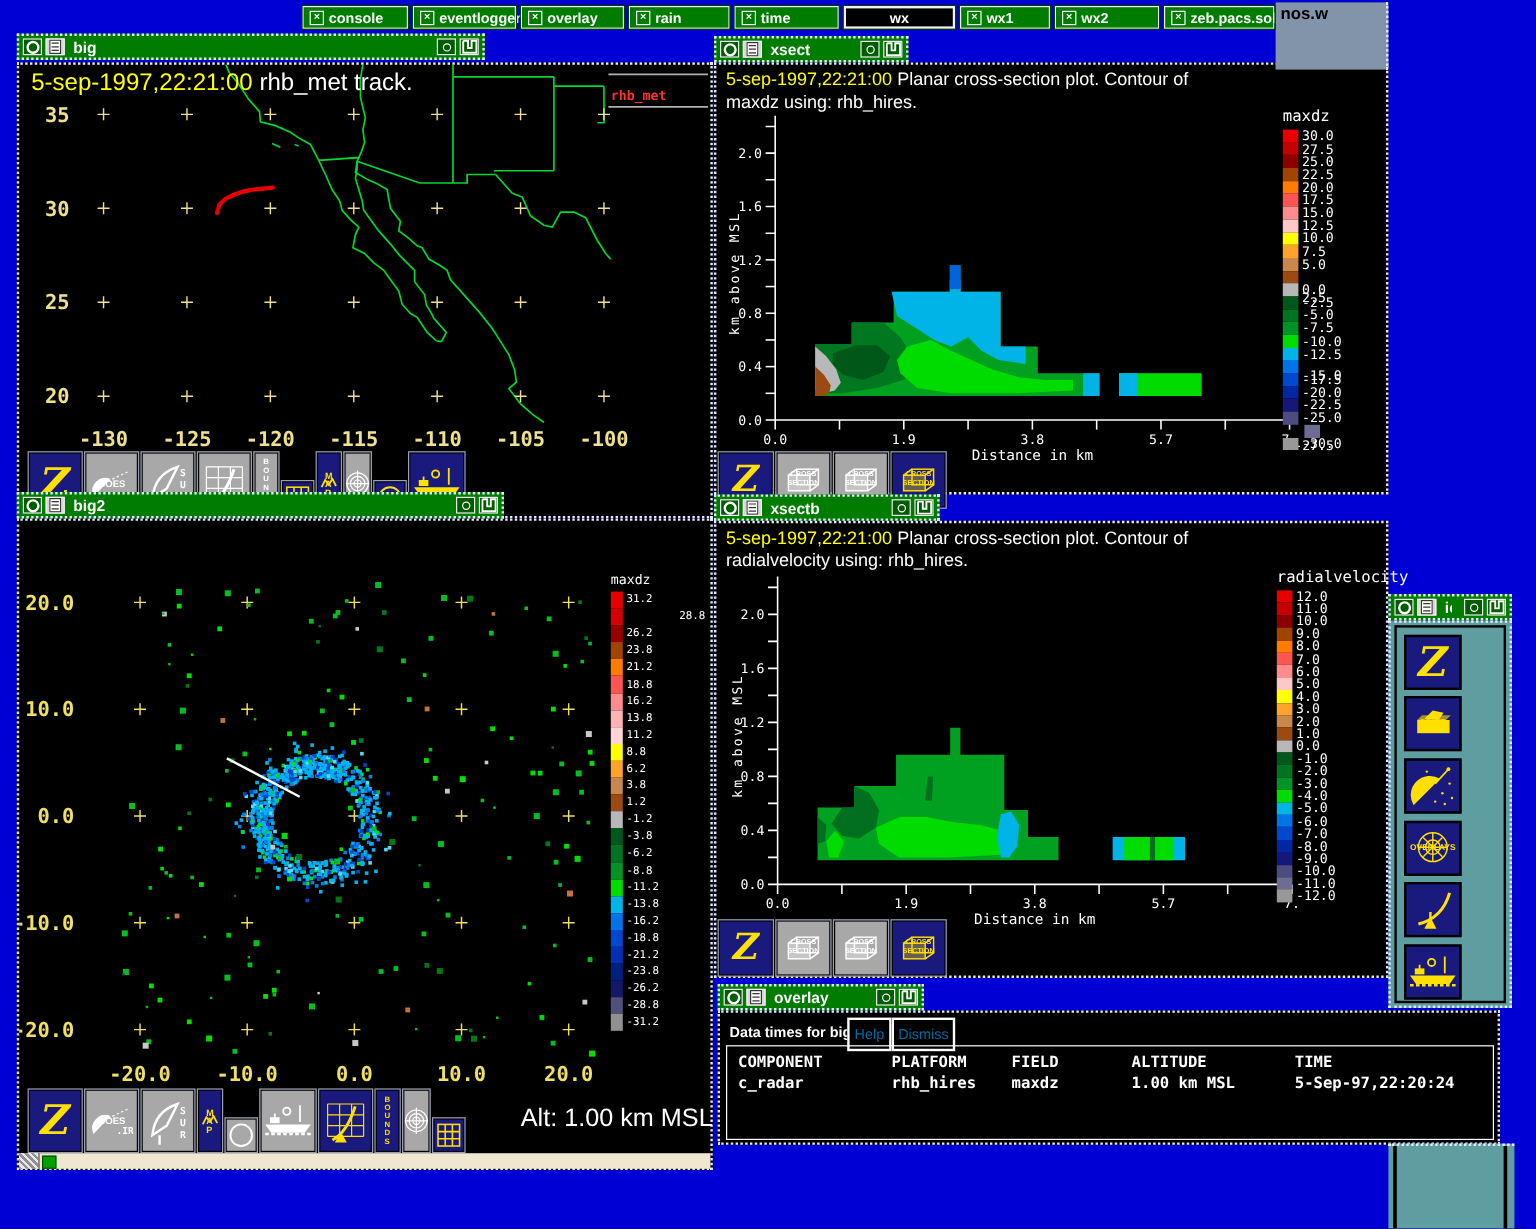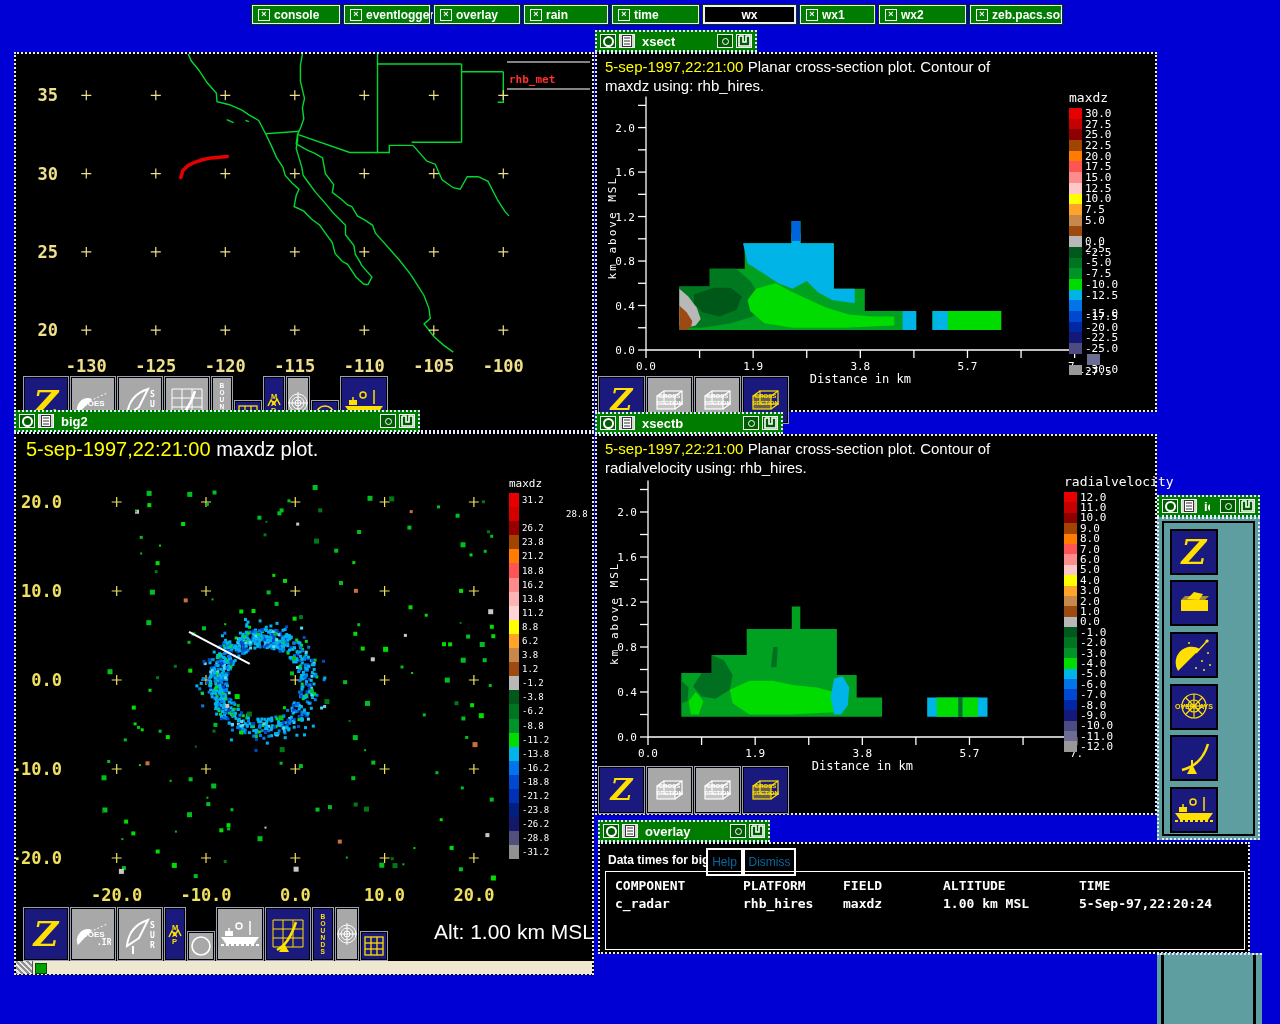--- a/index.html
+++ b/index.html
@@ -61,20 +61,24 @@
   .teal2 .bar{position:absolute;top:0;bottom:0;width:3px;background:#000}
   svg{position:absolute;z-index:3}
   svg text{font-family:"DejaVu Sans Mono",monospace}
 </style>
 </head>
 <body>
 
 <div id="screen">
 
   <div class="window" id="win-big" style="left:14px;top:52px;width:580px;height:380px">
+    <div class="hdr hdr-lg">
+      <span class="ts">5-sep-1997,22:21:00</span>
+      <span class="ht">rhb_met track.</span>
+    </div>
     <svg id="map-svg" style="left:0;top:0" width="576" height="376">
         <polyline points="170.4,-4.1 175.2,6.8 182.9,16.2 191.2,28.8 200.3,39.0 201.0,47.6 213.5,50.7 226.0,56.2 232.9,60.9 242.7,66.4 249.6,79.7" fill="none" stroke="#00d830" stroke-width="1.4"></polyline>
         <polyline points="249.6,79.7 283.0,77.3 281.6,80.4 333.7,98.5 373.3,98.5 373.3,91.4 397.0,91.4" fill="none" stroke="#00d830" stroke-width="1.4"></polyline>
         <polyline points="397.0,91.4 410.9,107.1 419.2,110.2 426.1,125.9 437.3,133.7 444.2,135.3 451.2,122.7 462.3,122.7 472.0,127.4 481.7,146.2 488.7,157.2 492.9,161.9" fill="none" stroke="#00d830" stroke-width="1.4"></polyline>
         <polyline points="287.1,-4.1 284.4,11.5 284.4,27.2 288.5,44.4 286.4,53.8 287.8,64.8 285.1,72.6 283.0,77.3" fill="none" stroke="#00d830" stroke-width="1.4"></polyline>
         <polyline points="361.5,-4.1 361.5,98.5" fill="none" stroke="#00d830" stroke-width="1.4"></polyline>
         <polyline points="361.5,10.0 445.6,10.0" fill="none" stroke="#00d830" stroke-width="1.4"></polyline>
         <polyline points="445.6,10.0 445.6,88.3" fill="none" stroke="#00d830" stroke-width="1.4"></polyline>
         <polyline points="395.6,88.3 445.6,88.3" fill="none" stroke="#00d830" stroke-width="1.4"></polyline>
         <polyline points="445.6,17.8 487.3,17.8" fill="none" stroke="#00d830" stroke-width="1.4"></polyline>
@@ -205,20 +209,43 @@
             <circle cx="20" cy="7" r="3" fill="none" stroke="#ffe000" stroke-width="1.5"></circle>
             <line x1="31" y1="2" x2="31" y2="16" stroke="#ffe000" stroke-width="1.5"></line>
             <line x1="10" y1="9" x2="10" y2="16" stroke="#ffe000" stroke-width="1.5"></line>
             <rect x="6" y="12" width="8" height="5" fill="#ffe000"></rect>
             <path d="M2 18 h38 l-5 7 H7 Z" fill="#ffe000"></path>
             <path d="M2 26 h38" stroke="#ffe000" stroke-width="2" stroke-dasharray="3 2"></path>
           </svg>
         </div>
       </div>
   </div>
+  <div class="titlebar" id="tb-big" style="left:14px;top:28px;width:390px">
+      <div class="tbb">
+        <div class="ring"></div>
+      </div>
+      <div class="tbb pg">
+        <svg width="10" height="12">
+          <rect x="0.5" y="0.5" width="9" height="11" fill="#fff" stroke="#333"></rect>
+          <line x1="2" y1="3" x2="8" y2="3" stroke="#333"></line>
+          <line x1="2" y1="6" x2="8" y2="6" stroke="#333"></line>
+          <line x1="2" y1="9" x2="8" y2="9" stroke="#333"></line>
+        </svg>
+      </div>
+      <div class="t">big</div>
+      <div class="spacer"></div>
+      <div class="tbb">
+        <div class="dotg"></div>
+      </div>
+      <div class="tbb">
+        <svg width="13" height="12">
+          <polyline points="1,1 1,11 12,11 12,1 8,1 8,7 5,7 5,1 1,1" fill="none" stroke="#fff" stroke-width="1.6"></polyline>
+        </svg>
+      </div>
+    </div>
 
   <div class="window" id="win-xsect" style="left:595px;top:52px;width:562px;height:360px">
     <div class="hdr hdr-sm">
       <span class="ts">5-sep-1997,22:21:00</span>
       <span class="ht">Planar cross-section plot.  Contour of</span><br>
       <span class="ht">maxdz using: rhb_hires.</span>
     </div>
     <svg id="xsect-svg" width="558" height="356">
         <polygon points="82.3,276.0 82.3,232.6 112.7,232.6 112.7,214.8 147.7,214.8 147.7,189.2 194.5,189.2 194.5,167.0 203.5,167.0 203.5,189.2 236.8,189.2 236.8,234.8 267.8,234.8 267.8,257.1 319.2,257.1 319.2,276.0" fill="#00a020"></polygon>
         <polygon points="146.0,189.2 194.5,189.2 194.5,179.2 203.5,179.2 203.5,189.2 236.8,189.2 236.8,234.8 257.7,234.8 257.7,249.3 235.1,246.0 221.0,238.2 209.7,227.1 195.6,234.8 181.5,229.3 164.6,218.2 150.5,209.3" fill="#00b4e8"></polygon>
@@ -439,24 +466,20 @@
         <div class="dotg"></div>
       </div>
       <div class="tbb">
         <svg width="13" height="12">
           <polyline points="1,1 1,11 12,11 12,1 8,1 8,7 5,7 5,1 1,1" fill="none" stroke="#fff" stroke-width="1.6"></polyline>
         </svg>
       </div>
     </div>
 
   <div class="window" id="win-big2" style="left:14px;top:432px;width:580px;height:543px">
-    <div class="hdr hdr-lg">
-      <span class="ts">5-sep-1997,22:21:00</span>
-      <span class="ht">maxdz plot.</span>
-    </div>
     <svg id="scatter-svg" width="576" height="530">
         <path d="M95.70000000000002 424 H105.70000000000002 M100.70000000000002 419 V429" stroke="#f0e060" stroke-width="1.2"></path>
         <path d="M95.70000000000002 335 H105.70000000000002 M100.70000000000002 330 V340" stroke="#f0e060" stroke-width="1.2"></path>
         <path d="M95.70000000000002 246 H105.70000000000002 M100.70000000000002 241 V251" stroke="#f0e060" stroke-width="1.2"></path>
         <path d="M95.70000000000002 157 H105.70000000000002 M100.70000000000002 152 V162" stroke="#f0e060" stroke-width="1.2"></path>
         <path d="M95.70000000000002 68 H105.70000000000002 M100.70000000000002 63 V73" stroke="#f0e060" stroke-width="1.2"></path>
         <path d="M185 424 H195 M190 419 V429" stroke="#f0e060" stroke-width="1.2"></path>
         <path d="M185 335 H195 M190 330 V340" stroke="#f0e060" stroke-width="1.2"></path>
         <path d="M185 246 H195 M190 241 V251" stroke="#f0e060" stroke-width="1.2"></path>
         <path d="M185 157 H195 M190 152 V162" stroke="#f0e060" stroke-width="1.2"></path>
@@ -2121,20 +2144,23 @@
       <div class="tbb">
         <div class="dotg"></div>
       </div>
       <div class="tbb">
         <svg width="13" height="12">
           <polyline points="1,1 1,11 12,11 12,1 8,1 8,7 5,7 5,1 1,1" fill="none" stroke="#fff" stroke-width="1.6"></polyline>
         </svg>
       </div>
     </div>
 
+  <div class="nosw">
+    <span>nos.w</span>
+  </div>
   <div class="teal2">
     <div class="bar" style="left:4px"></div>
     <div class="bar" style="right:6px"></div>
   </div>
 
   <div id="taskbar">
       <div class="tkbtn" style="left: 252px; width: 88px;">
         <div class="cb">×</div>
         <div>console</div>
       </div>

